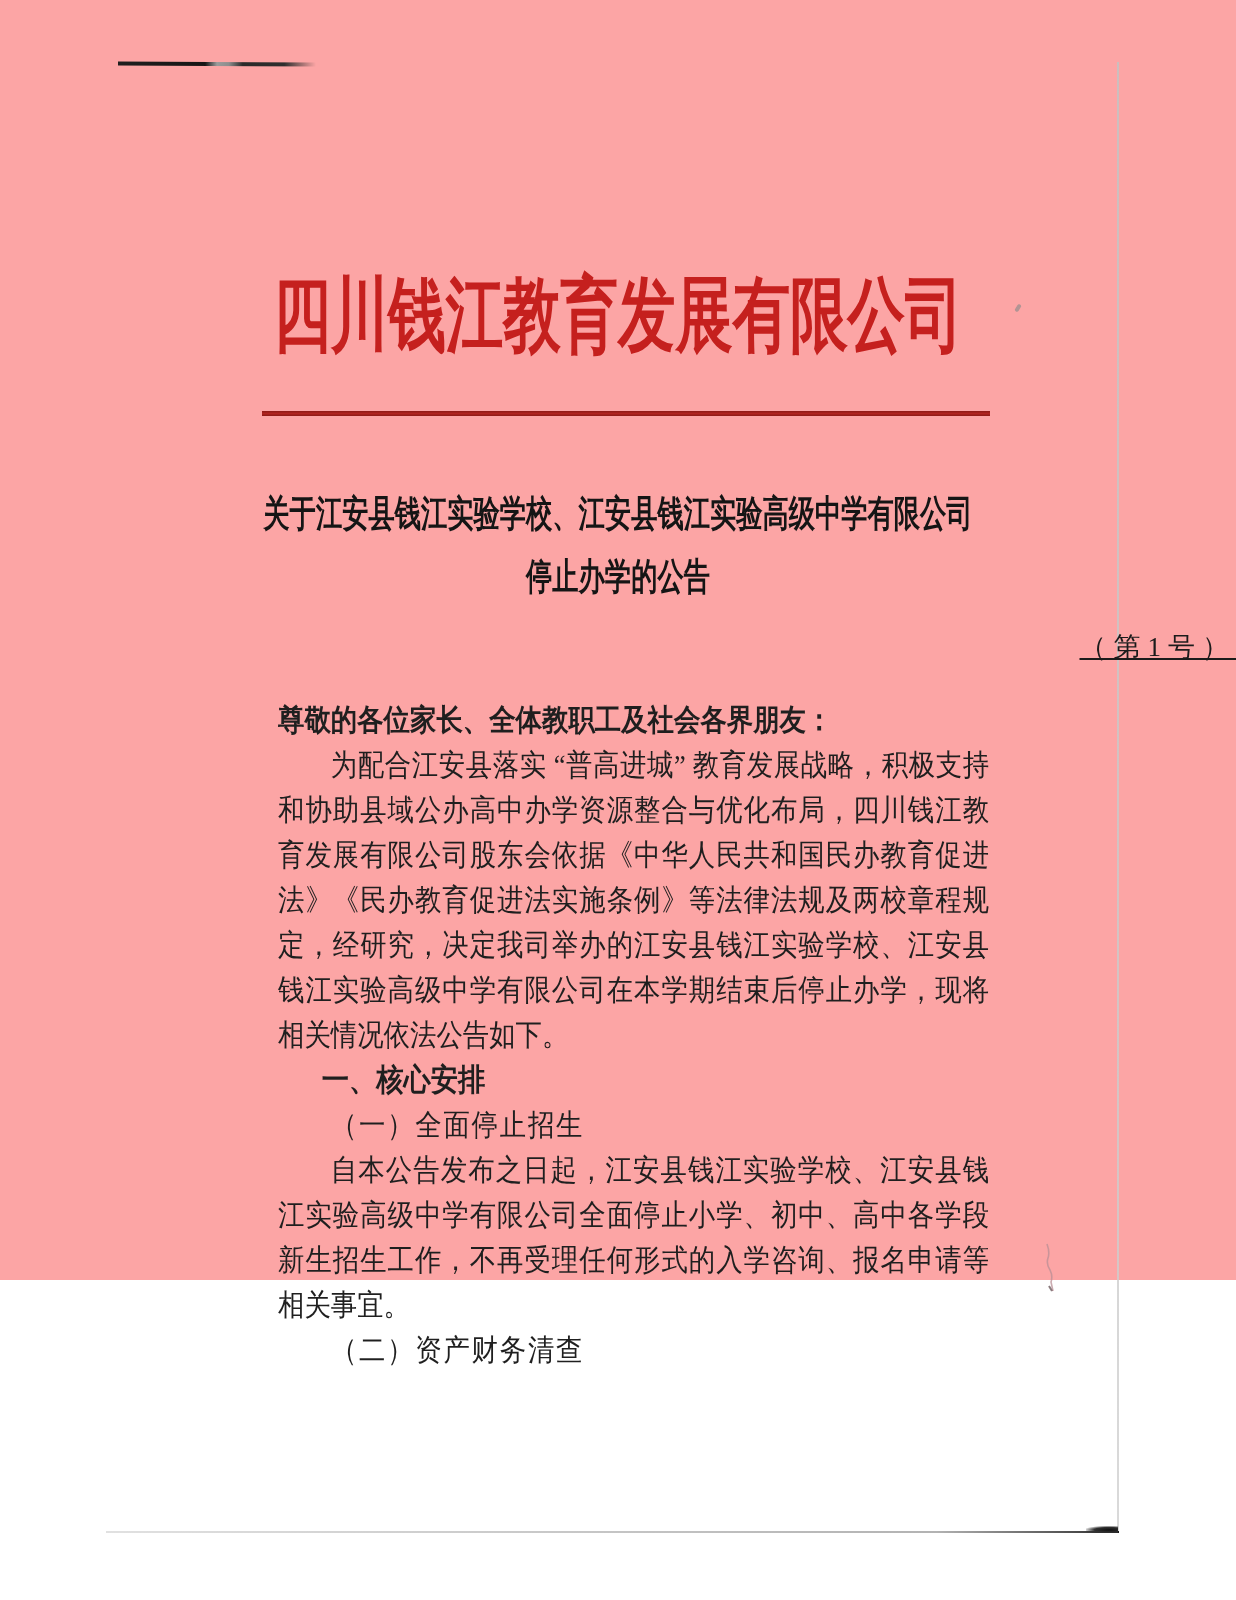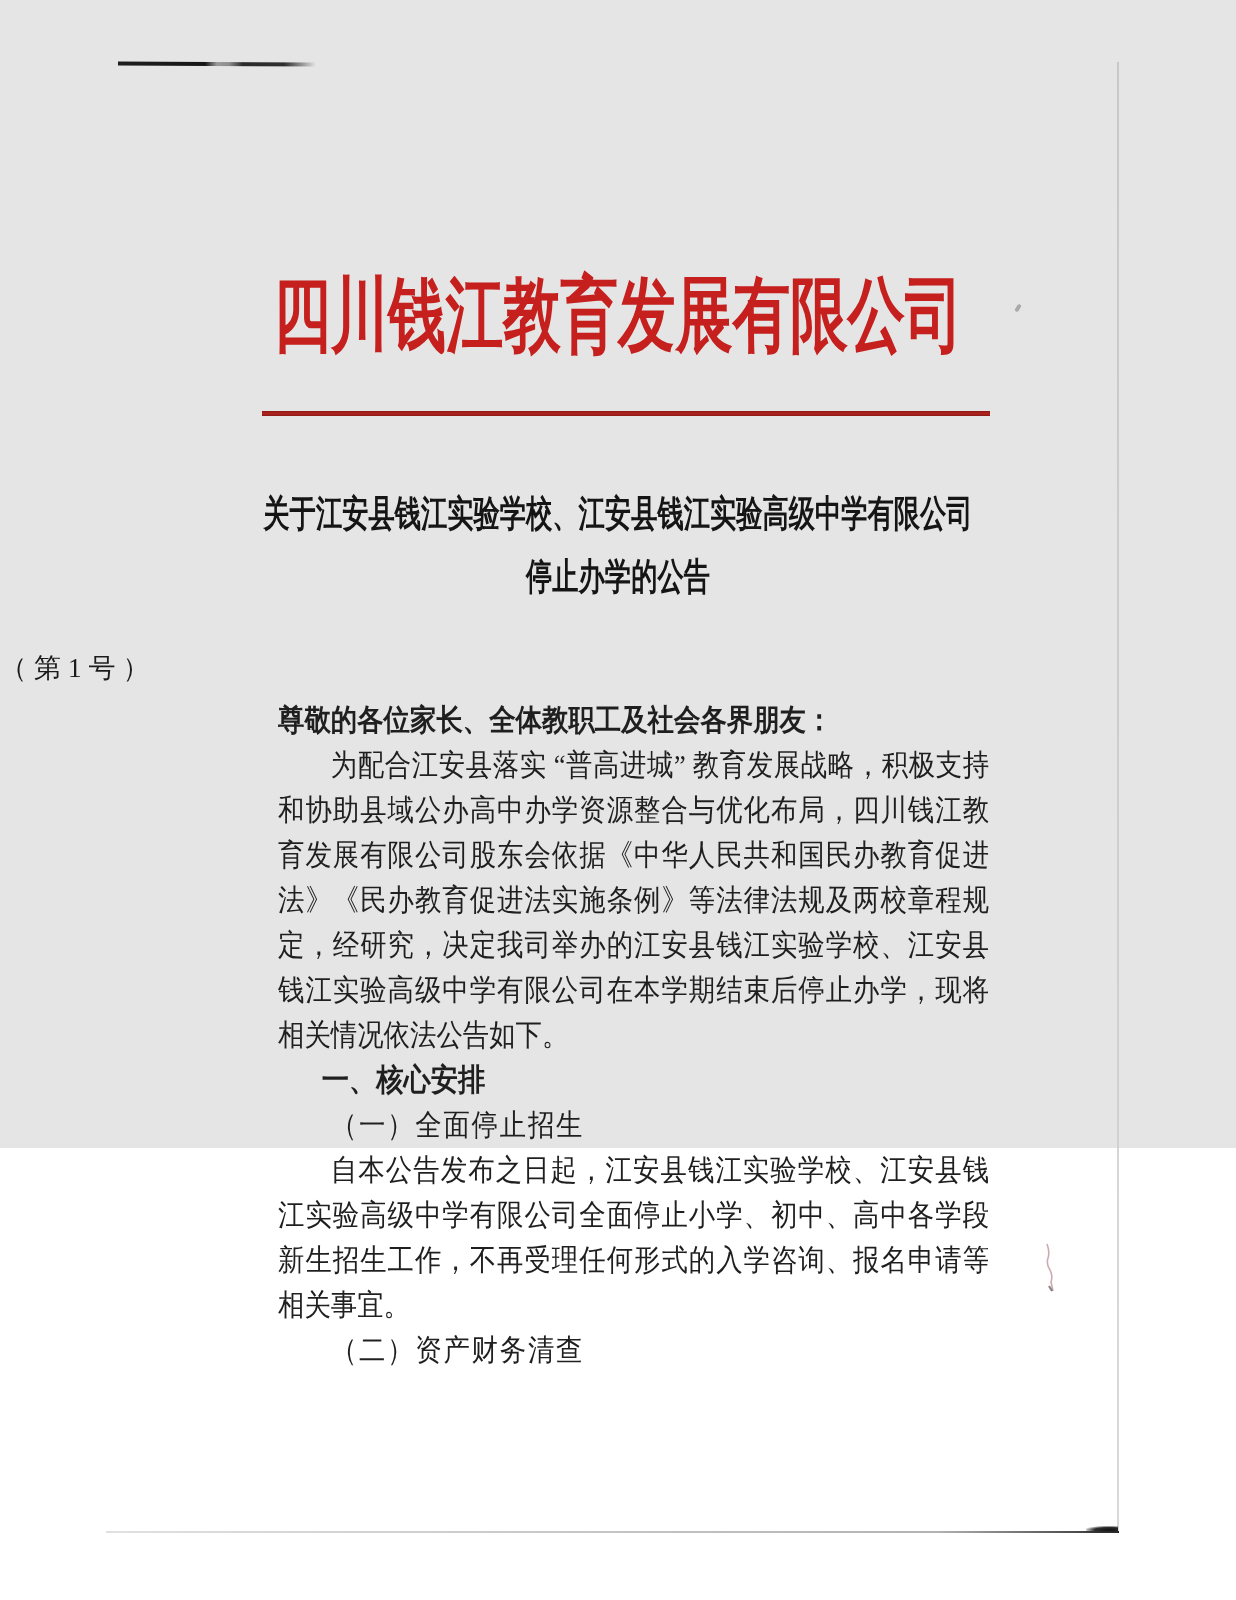--- a/index.html
+++ b/index.html
@@ -4,22 +4,22 @@
 <style>
   html,body{
     margin:0; padding:0;
     width:1236px; height:1600px;
     background:#ffffff;
     overflow:hidden;
     font-family:"Liberation Serif", serif;
   }
   .page{
     position:absolute; inset:0;
-    width:1236px; height:1148px;
-    background:#e5e5e5;
+    width:1236px; height:1280px;
+    background:#fca5a5;
   }
   
   .top-line{
     position:absolute; left:118px; top:62px; width:198px; height:4px;
     background:linear-gradient(90deg,#1f1f1f 0%,#161616 44%,#9b9b9b 50%,#8d8d8d 56%,#2a2a2a 63%,#2f2f2f 84%,rgba(90,90,90,0) 100%);
     transform:rotate(0.25deg);
   }
   .edge-v{
     position:absolute; left:1117px; top:62px; width:2px; height:1470px;
     background:linear-gradient(180deg, rgba(195,195,195,.85), rgba(208,208,208,.8));
@@ -57,26 +57,27 @@
   .title{
     position:absolute; top:482px; left:0; width:1236px;
     text-align:center;
     font-size:37px; line-height:63px; font-weight:bold;
     color:#151515;
     transform:scaleX(.71);
     font-family:"Liberation Sans", sans-serif;
     white-space:nowrap;
   }
   .doc-number{
-    position:absolute; top:648px; left:0; width:1236px;
-    text-align:left;
+    position:absolute; top:627px; left:0; width:1236px;
+    text-align:right;
     font-size:27px; line-height:40px;
     letter-spacing:7px;
     color:#1b1b1b;
     font-family:"Liberation Serif", serif;
+    text-decoration:underline;
   }
 
   
   .doc-body{
     position:absolute; left:278px; top:697px; width:808px;
     transform:scaleX(.88); transform-origin:0 0;
     font-size:30px; line-height:45px;
     color:#1f1f1f;
     text-align:justify;
     font-family:"Liberation Serif", serif;

